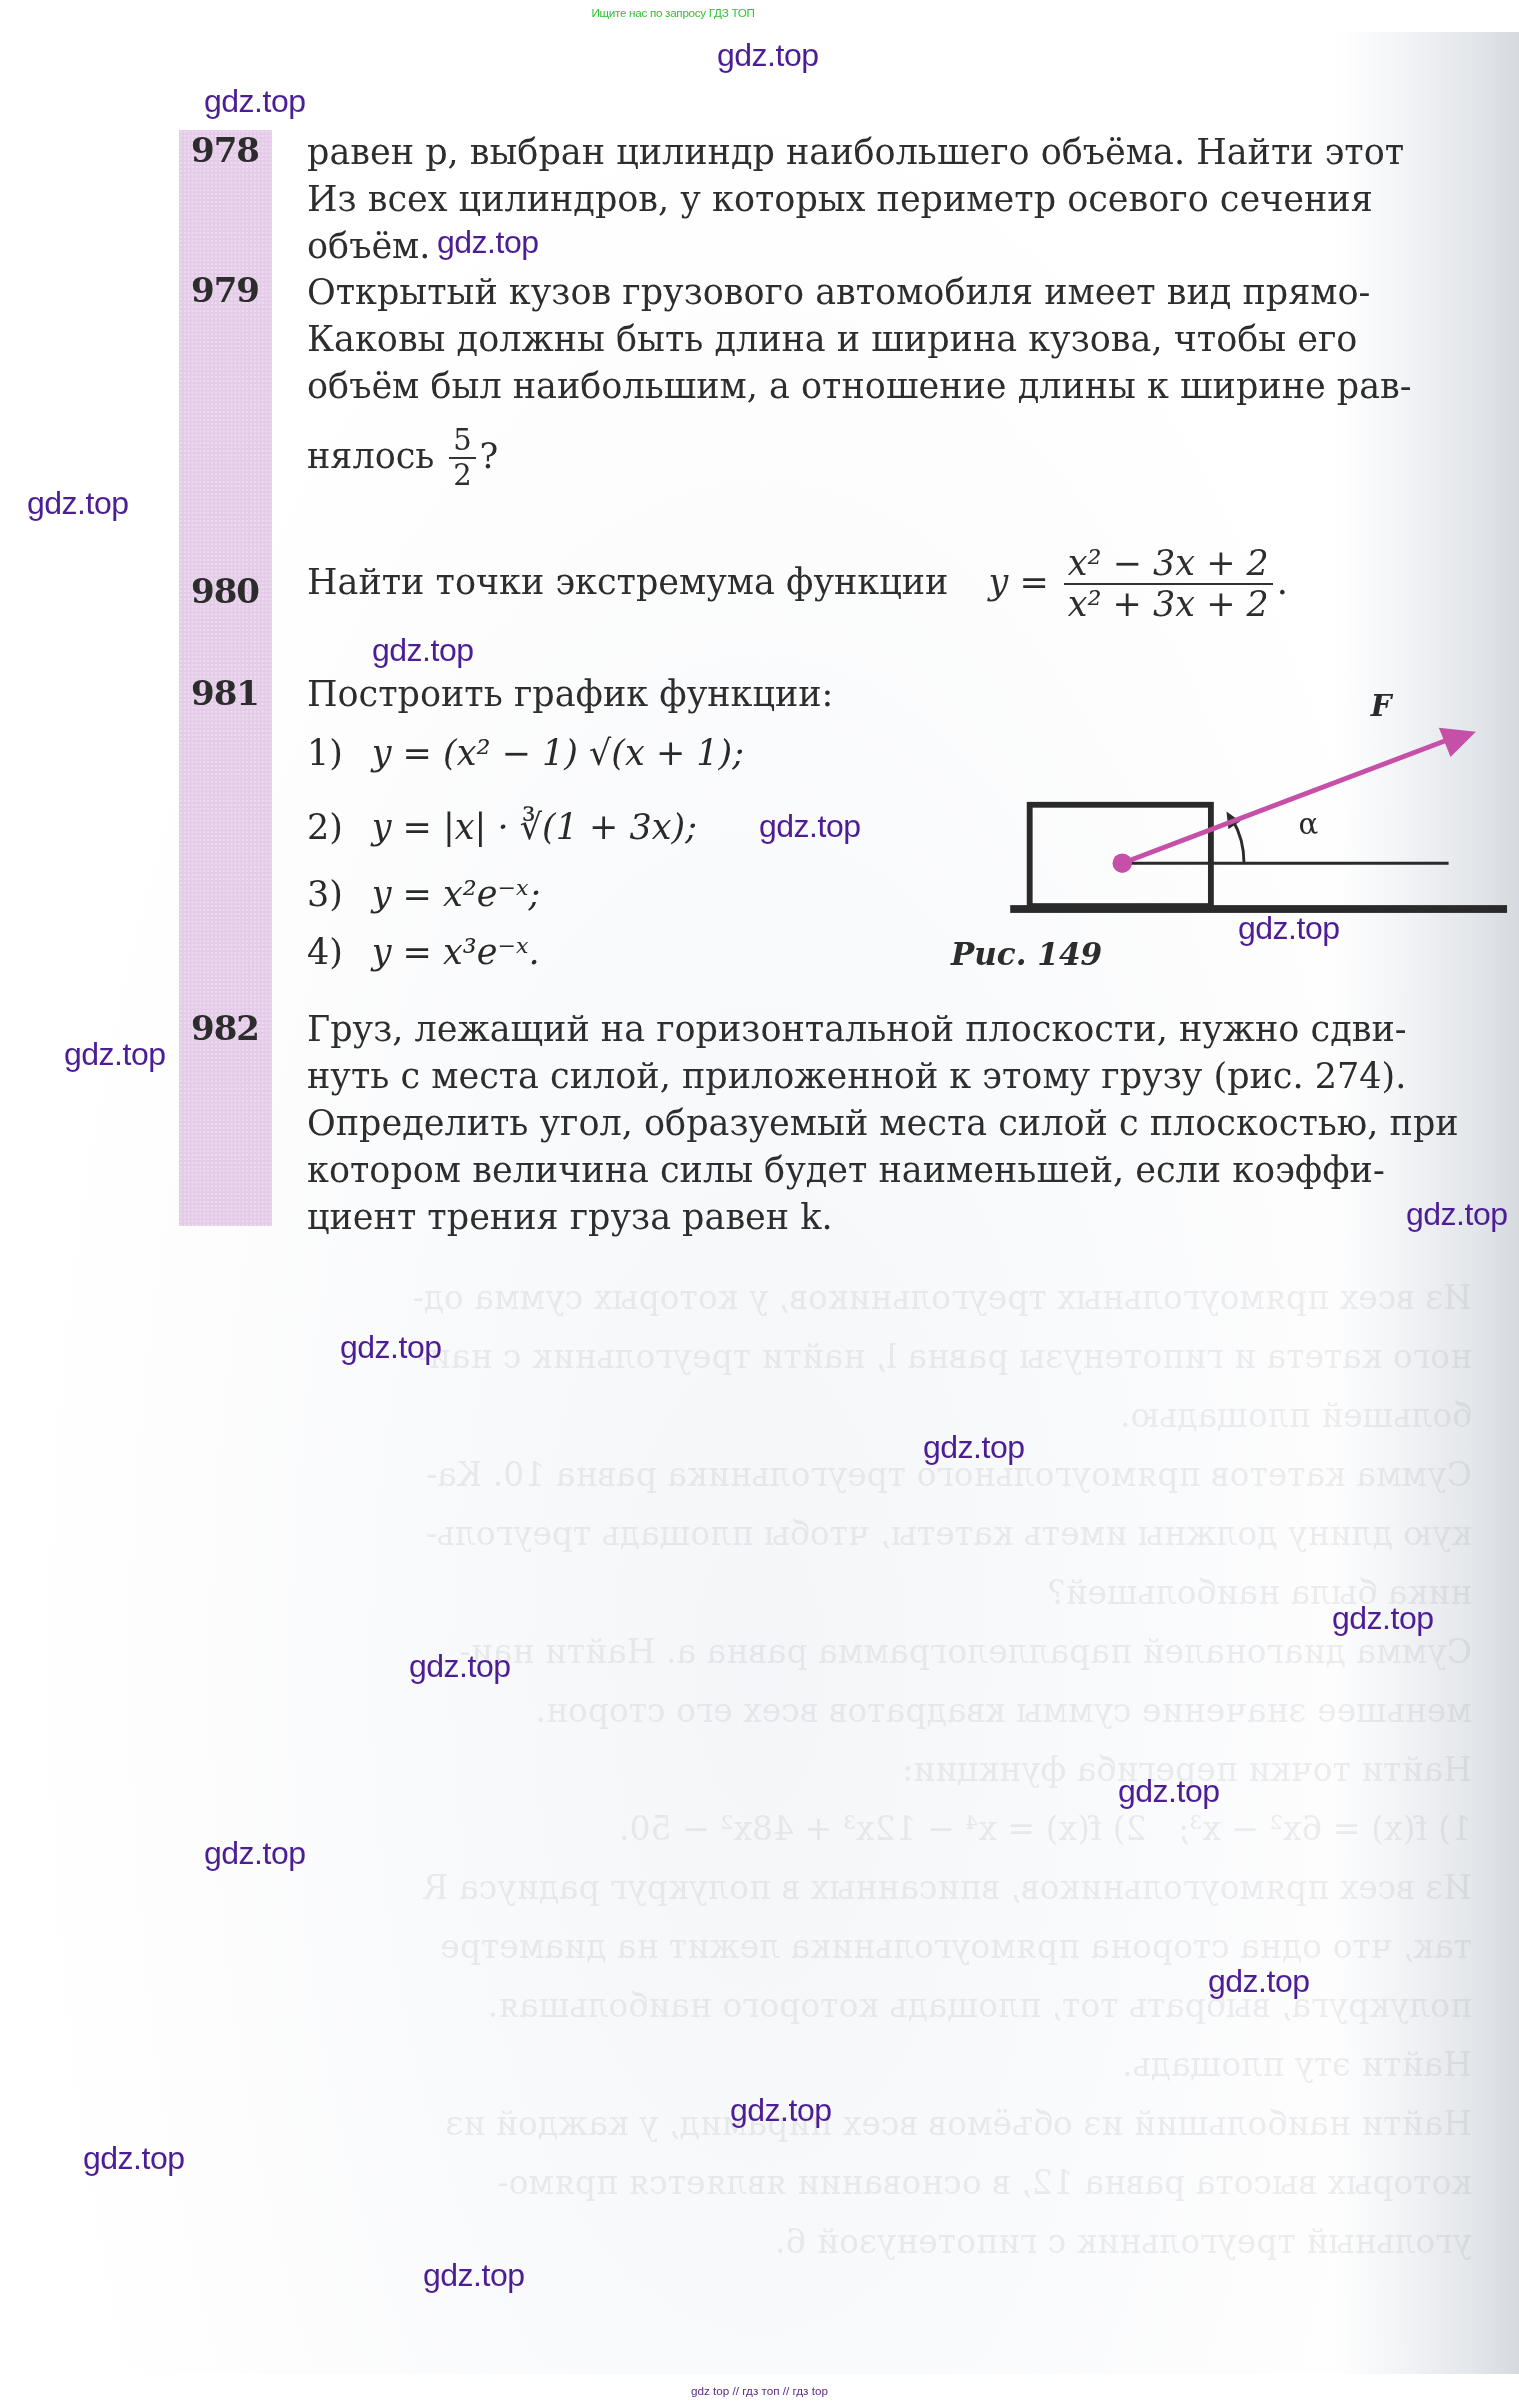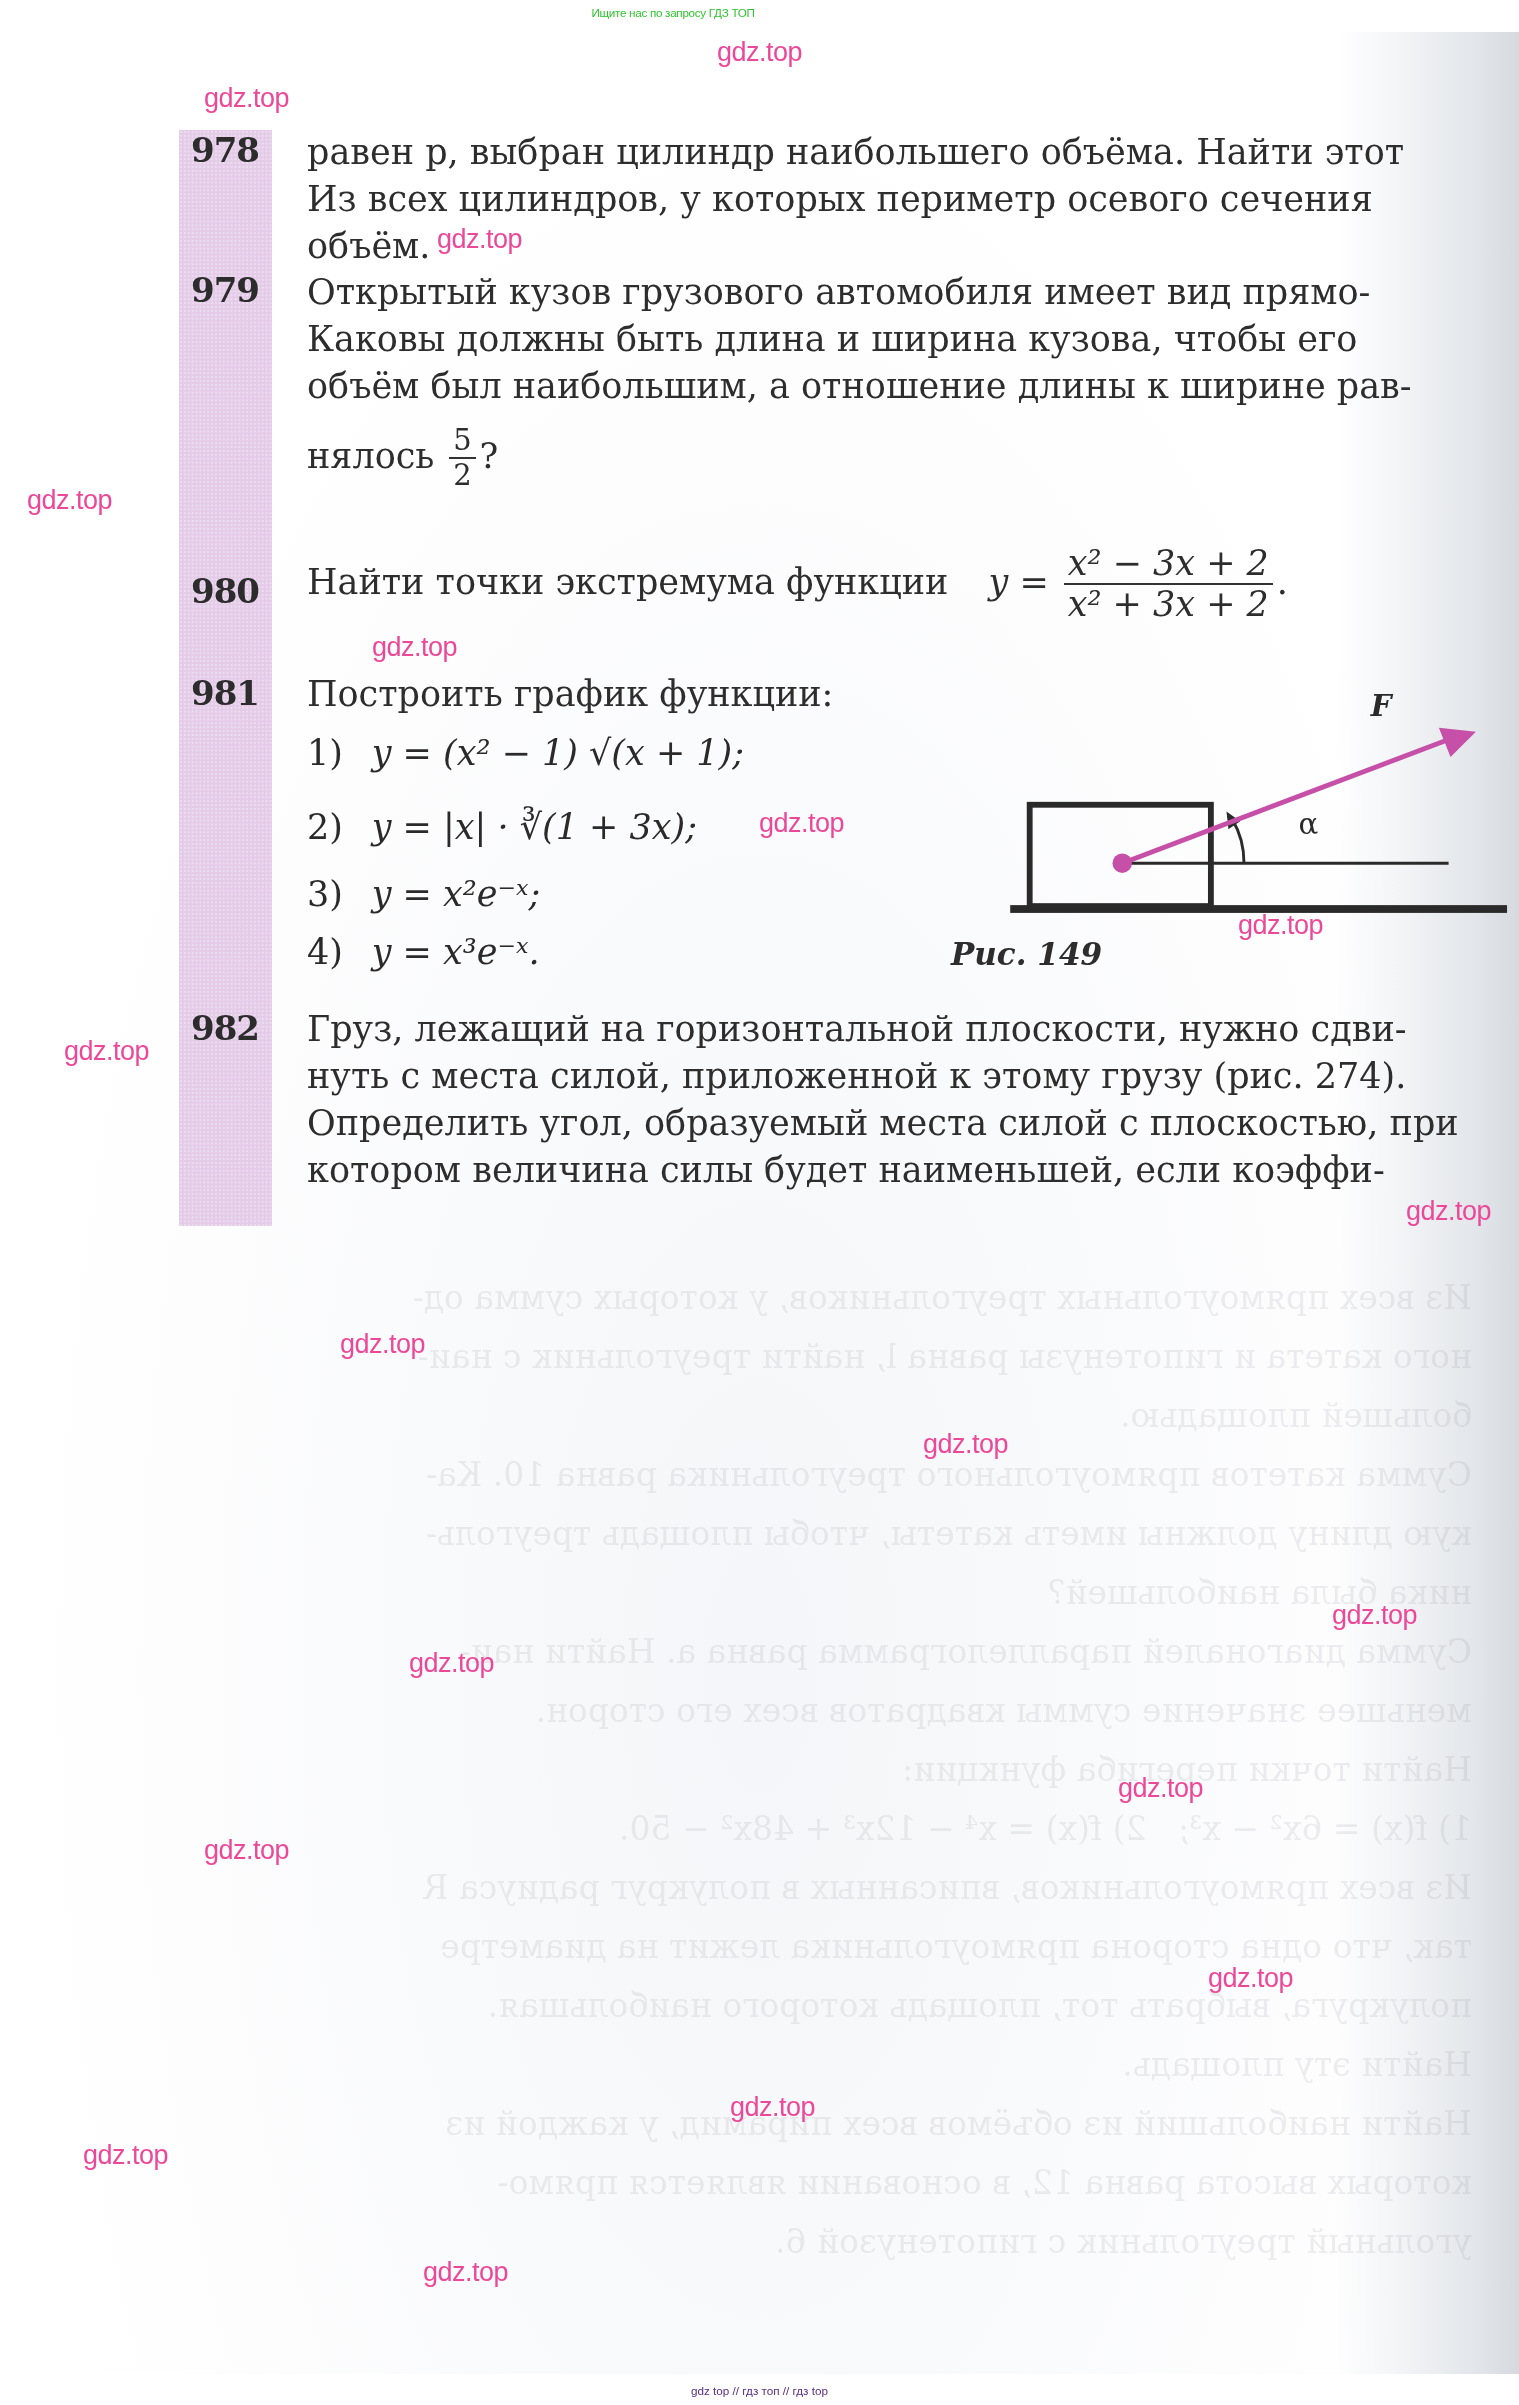--- a/index.html
+++ b/index.html
@@ -48,21 +48,21 @@
   .figure { position: absolute; left: 1010px; top: 683px; width: 507px; height: 302px; }
   .caption {
     position: absolute; left: 951px; top: 936px; font-size: 31px; font-style: italic; font-weight: bold; color: #2d2d2d;
   }
   .ghost {
     position: absolute; left: 185px; top: 1268px; width: 1287px; height: 1014px;
     color: rgba(120,125,135,0.13); font-size: 33px; line-height: 59px; overflow: hidden;
     transform: scaleX(-1); white-space: pre-wrap;
   }
   .wm {
-    position: absolute; font-family: "Liberation Sans", sans-serif; font-size: 27px; color: #ec4899;
+    position: absolute; font-family: "Liberation Sans", sans-serif; font-size: 32px; color: #4c1d95;
     letter-spacing: -0.5px;
   }
   .footer {
     position: absolute; left: 0; top: 2384px; width: 1519px; text-align: center;
     font-family: "Liberation Sans", sans-serif; font-size: 11.7px; color: #5a2d86;
   }
 </style>
 </head>
 <body>
 
@@ -174,20 +174,21 @@
 </div>
 <div class="caption">Рис. 149</div>
 
 <div class="problem" style="top:0">
   <div class="pnum" style="top:1008px">982</div>
   <div class="ptext" style="top:1006px">
     <div>Груз, лежащий на горизонтальной плоскости, нужно сдви-</div>
     <div>нуть с места силой, приложенной к этому грузу (рис. 274).</div>
     <div>Определить угол, образуемый места силой с плоскостью, при</div>
     <div>котором величина силы будет наименьшей, если коэффи-</div>
+    <div>циент трения груза равен k.</div>
   </div>
 </div>
 
 <div id="watermarks">
     <div class="wm" style="left: 717px; top: 37px;">gdz.top</div>
     <div class="wm" style="left: 204px; top: 83px;">gdz.top</div>
     <div class="wm" style="left: 437px; top: 224px;">gdz.top</div>
     <div class="wm" style="left: 27px; top: 485px;">gdz.top</div>
     <div class="wm" style="left: 372px; top: 632px;">gdz.top</div>
     <div class="wm" style="left: 759px; top: 808px;">gdz.top</div>

